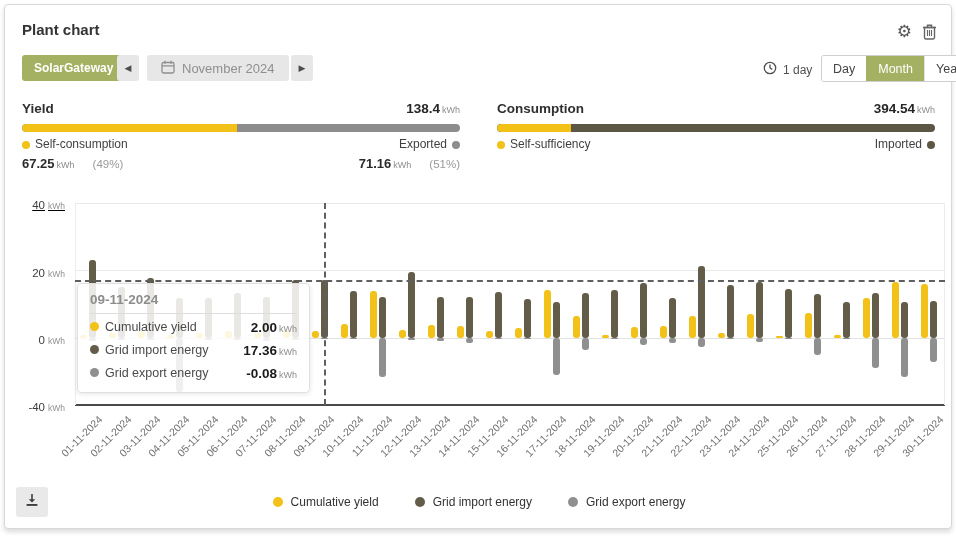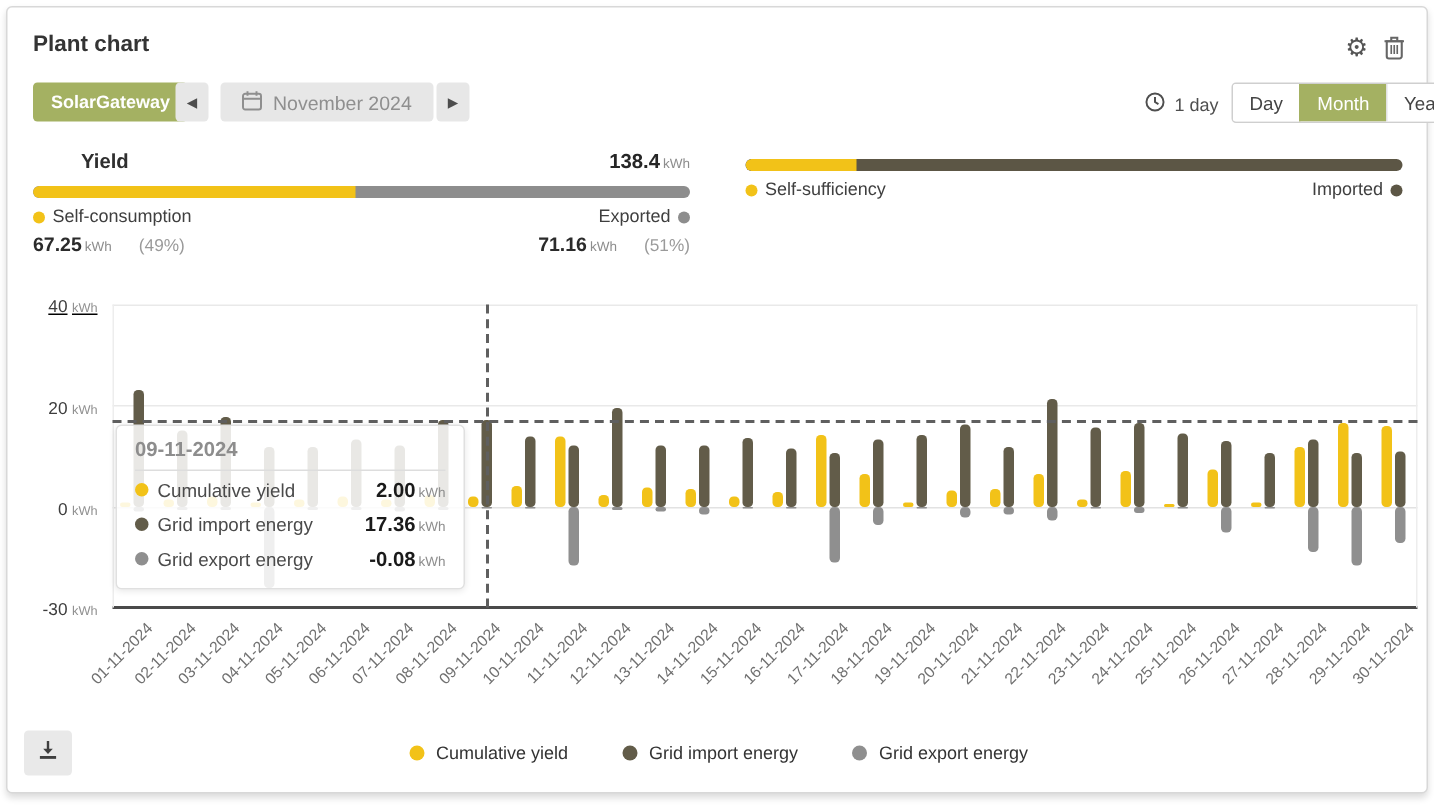--- a/index.html
+++ b/index.html
@@ -24,21 +24,21 @@
     color:#4f4f4f;font-size:12px;}
   .seg{left:816px;top:50px;display:flex;height:27px;border:1px solid #cfcfcf;
     border-radius:3px;overflow:hidden;background:#fff;}
   .seg-btn{padding:0 11px;display:flex;align-items:center;font-size:12.5px;
     color:#444;background:#fff;cursor:pointer;border-left:1px solid #e2e2e2;}
   .seg-btn:first-child{border-left:none;}
   .seg-btn.sel{background:#a4b162;color:#fff;border-left-color:#a4b162;}
   
   .sumblock{top:94px;width:438px;height:70px;}
   .sum-head{display:flex;justify-content:space-between;align-items:baseline;}
-  .sum-title{font-size:13.5px;font-weight:bold;color:#2f2f2f;margin-left:32px;}
+  .sum-title{font-size:13.5px;font-weight:bold;color:#2f2f2f;}
   .val{font-size:13.5px;font-weight:bold;color:#262626;}
   .unit{font-size:9px;color:#8d8d8d;margin-left:2px;}
   .pct{font-size:11.5px;color:#9a9a9a;margin-left:18px;}
   .pbar{position:relative;height:8px;border-radius:4px;margin-top:7px;overflow:hidden;}
   .pbar-fill{position:absolute;left:0;top:0;height:100%;border-radius:4px 0 0 4px;}
   .sum-labels{display:flex;justify-content:space-between;margin-top:5px;
     font-size:12px;color:#3f3f3f;align-items:center;}
   .dot{display:inline-block;width:8px;height:8px;border-radius:50%;margin:0 5px 0 0;
     vertical-align:-1px;}
   .dot.r{margin:0 0 0 5px;}
@@ -139,38 +139,42 @@
       <span><span class="dot" style="background:#f2c218;"></span><span>Self-consumption</span></span>
       <span><span>Exported</span><span class="dot r" style="background:#8d8d8d;"></span></span>
     </div>
     <div class="sum-values">
       <span><span class="sv">67.25</span><span class="unit">kWh</span><span class="pct">(49%)</span></span>
       <span><span class="sv">71.16</span><span class="unit">kWh</span><span class="pct">(51%)</span></span>
     </div>
   </div>
 
   <div class="abs sumblock" style="left:492px;">
+    <div class="sum-head">
+      <span class="sum-title">Consumption</span>
+      <span><span class="val">394.54</span><span class="unit">kWh</span></span>
+    </div>
     <div class="pbar" style="background:#5c5645;">
       <div class="pbar-fill" style="width: 17%; background: rgb(242, 194, 24);"></div>
     </div>
     <div class="sum-labels">
       <span><span class="dot" style="background:#f2c218;"></span><span>Self-sufficiency</span></span>
       <span><span>Imported</span><span class="dot r" style="background:#5c5645;"></span></span>
     </div>
   </div>
 
   <div id="chart">
       <div class="abs gline" style="top: 197.833px; background: rgb(233, 233, 233);"></div>
       <div class="abs ytick" style="top: 190.333px; text-decoration: underline;"><span class="n">40</span><span class="u">kWh</span></div>
       <div class="abs gline" style="top: 265.167px; background: rgb(233, 233, 233);"></div>
       <div class="abs ytick" style="top: 257.667px;"><span class="n">20</span><span class="u">kWh</span></div>
       <div class="abs gline" style="top: 332.5px; background: rgb(226, 226, 226);"></div>
       <div class="abs ytick" style="top: 325px;"><span class="n">0</span><span class="u">kWh</span></div>
       <div class="abs xaxis"></div>
-      <div class="abs ytick" style="top: 392.333px;"><span class="n">-30</span><span class="u">kWh</span></div>
+      <div class="abs ytick" style="top: 392.333px;"><span class="n">-40</span><span class="u">kWh</span></div>
       <div class="abs vedge" style="left: 70px;"></div>
       <div class="abs vedge" style="left: 939px;"></div>
       <div class="abs bar" style="left: 75px; width: 7px; top: 329.633px; height: 3.36667px; background: rgb(242, 194, 24);"></div>
       <div class="abs bar" style="left: 84px; width: 7px; top: 254.557px; height: 78.4433px; background: rgb(98, 92, 73);"></div>
       <div class="abs bar" style="left: 84px; width: 7px; top: 333px; height: 3.36667px; background: rgb(143, 143, 143);"></div>
       <div class="abs xlab" style="left: 10.5px;">01-11-2024</div>
       <div class="abs bar" style="left: 104px; width: 7px; top: 327.95px; height: 5.05px; background: rgb(242, 194, 24);"></div>
       <div class="abs bar" style="left: 113px; width: 7px; top: 281.827px; height: 51.1733px; background: rgb(98, 92, 73);"></div>
       <div class="abs bar" style="left: 113px; width: 7px; top: 333px; height: 1.68333px; background: rgb(143, 143, 143);"></div>
       <div class="abs xlab" style="left: 39.5px;">02-11-2024</div>

